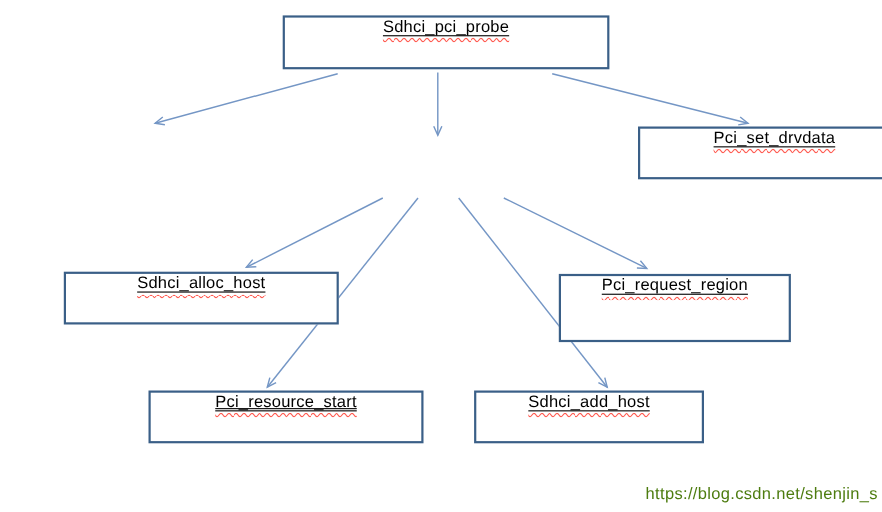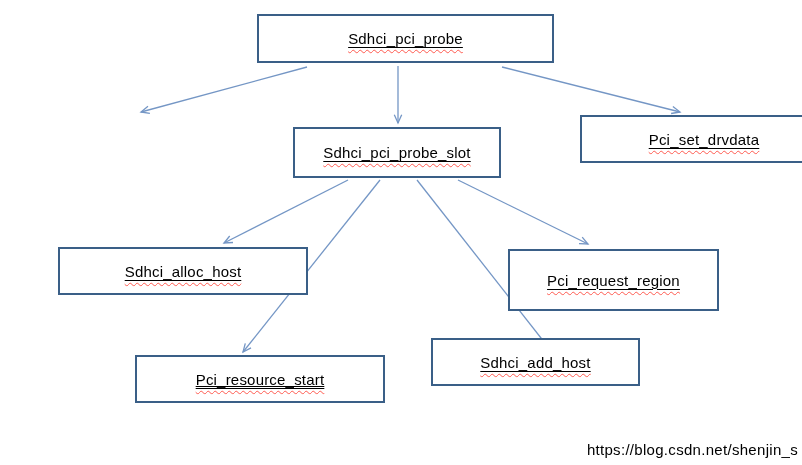--- a/index.html
+++ b/index.html
@@ -20,21 +20,21 @@
   svg.edges line, svg.edges path {
     stroke-width: 1.3px;
     fill: none;
   }
   .node {
     position: absolute;
     box-sizing: border-box;
     background: #ffffff;
     border: 2px solid #3a5f87;
     display: flex;
-    align-items: center;
+    align-items: flex-start;
     justify-content: center;
   }
   .lbl {
     font-size: 15px;
     color: #000000;
     letter-spacing: 0.2px;
     text-decoration: underline solid #000000;
     text-decoration-thickness: 1px;
     text-underline-offset: 3px;
     white-space: nowrap;
@@ -88,39 +88,36 @@
         <line x1="458" y1="180" x2="588" y2="244" stroke="#7496c5"></line>
         <path d="M582.2,237.1 L588,244 L579.0,243.7" stroke="#7496c5"></path>
       </g>
     </svg>
 
   <div class="node" style="left: 257px; top: 14px; width: 297px; height: 49px; border-color: rgb(58, 95, 135); background: rgb(255, 255, 255);">
     <span class="lbl"><span class="sq">Sdhci_pci_probe</span></span>
   </div>
 
 
-  <div class="node" style="left: 293px; top: 127px; width: 208px; height: 51px; border-color: rgb(58, 95, 135); background: rgb(255, 255, 255);">
-    <span class="lbl"><span class="sq">Sdhci_pci_probe_slot</span></span>
-  </div>
 
   <div class="node" style="left: 580px; top: 115px; width: 248px; height: 48px; border-color: rgb(58, 95, 135); background: rgb(255, 255, 255);">
     <span class="lbl"><span class="sq">Pci_set_drvdata</span></span>
   </div>
 
   <div class="node" style="left: 58px; top: 247px; width: 250px; height: 48px; border-color: rgb(58, 95, 135); background: rgb(255, 255, 255);">
     <span class="lbl"><span class="sq">Sdhci_alloc_host</span></span>
   </div>
 
   <div class="node" style="left: 508px; top: 249px; width: 211px; height: 62px; border-color: rgb(58, 95, 135); background: rgb(255, 255, 255);">
     <span class="lbl"><span class="sq">Pci_request_region</span></span>
   </div>
 
   <div class="node" style="left: 135px; top: 355px; width: 250px; height: 48px; border-color: rgb(58, 95, 135); background: rgb(255, 255, 255); text-decoration: underline;">
     <span class="lbl"><span class="sq">Pci_resource_start</span></span>
   </div>
 
-  <div class="node" style="left: 431px; top: 338px; width: 209px; height: 48px; border-color: rgb(58, 95, 135); background: rgb(255, 255, 255);">
+  <div class="node" style="left: 431px; top: 355px; width: 209px; height: 48px; border-color: rgb(58, 95, 135); background: rgb(255, 255, 255);">
     <span class="lbl"><span class="sq">Sdhci_add_host</span></span>
   </div>
 
-  <div class="watermark" style="color: #000000;">https://blog.csdn.net/shenjin_s</div>
+  <div class="watermark" style="color: #4d7c0f;">https://blog.csdn.net/shenjin_s</div>
 
 </div>
 
 </body></html>

